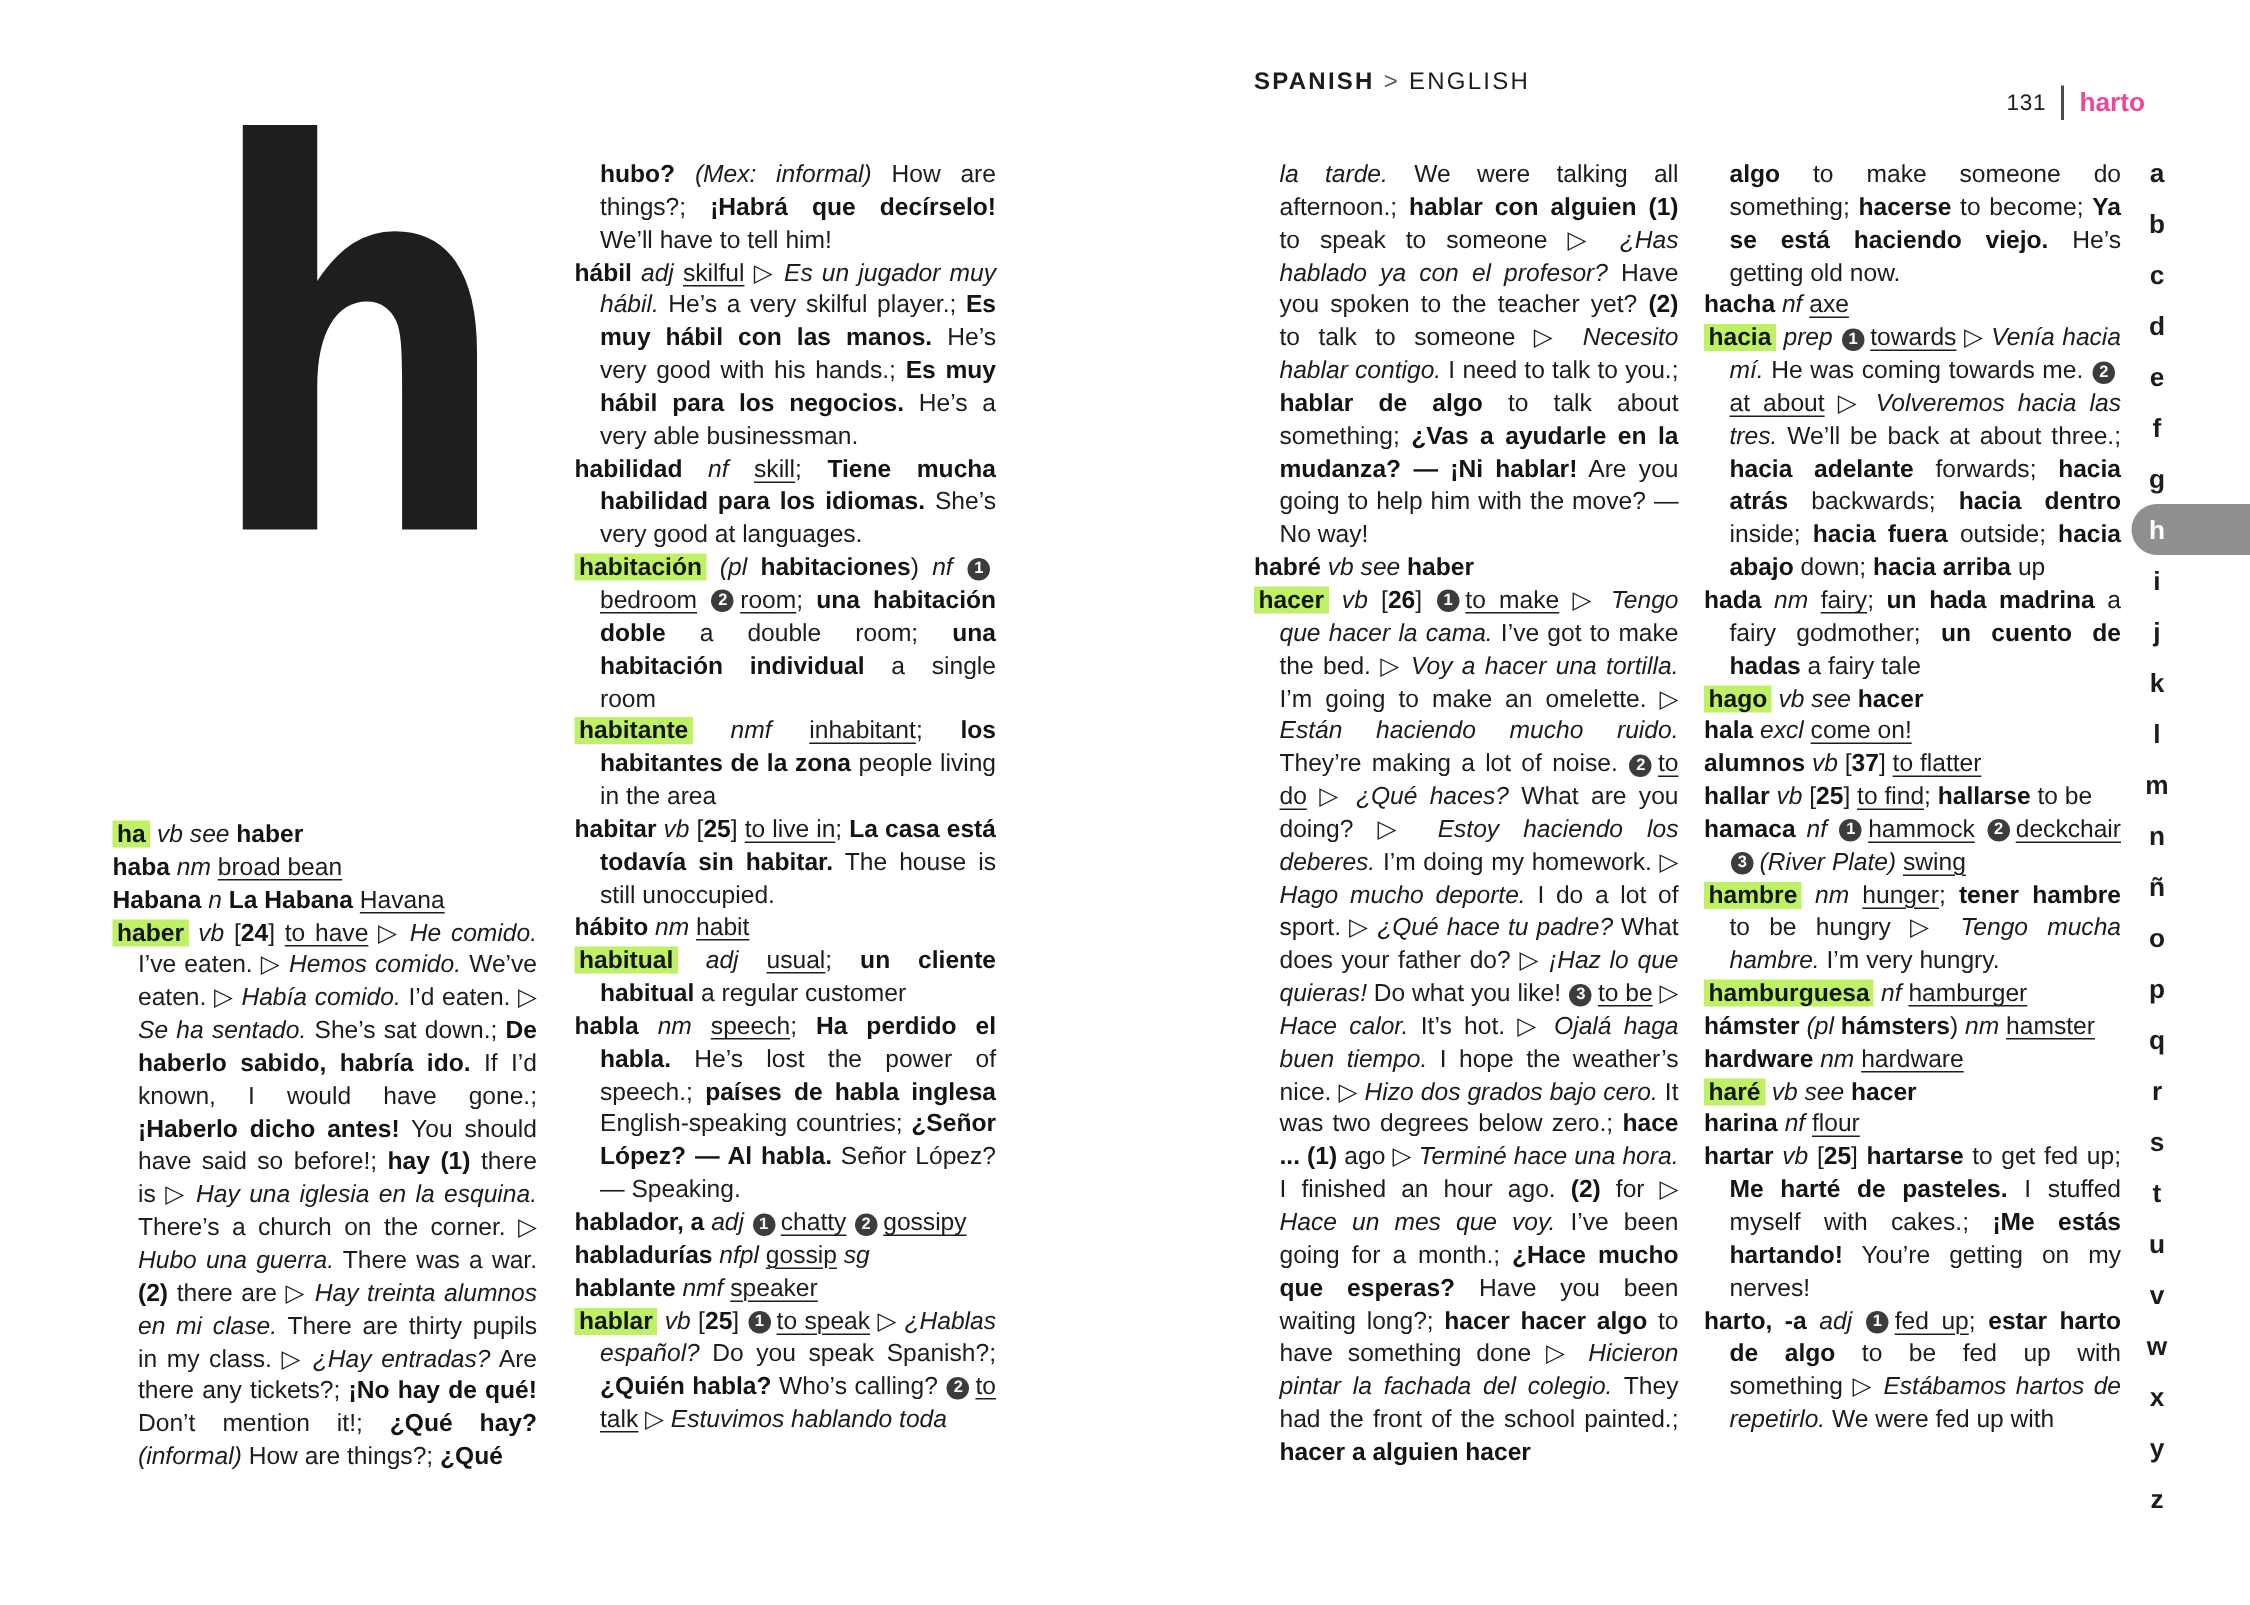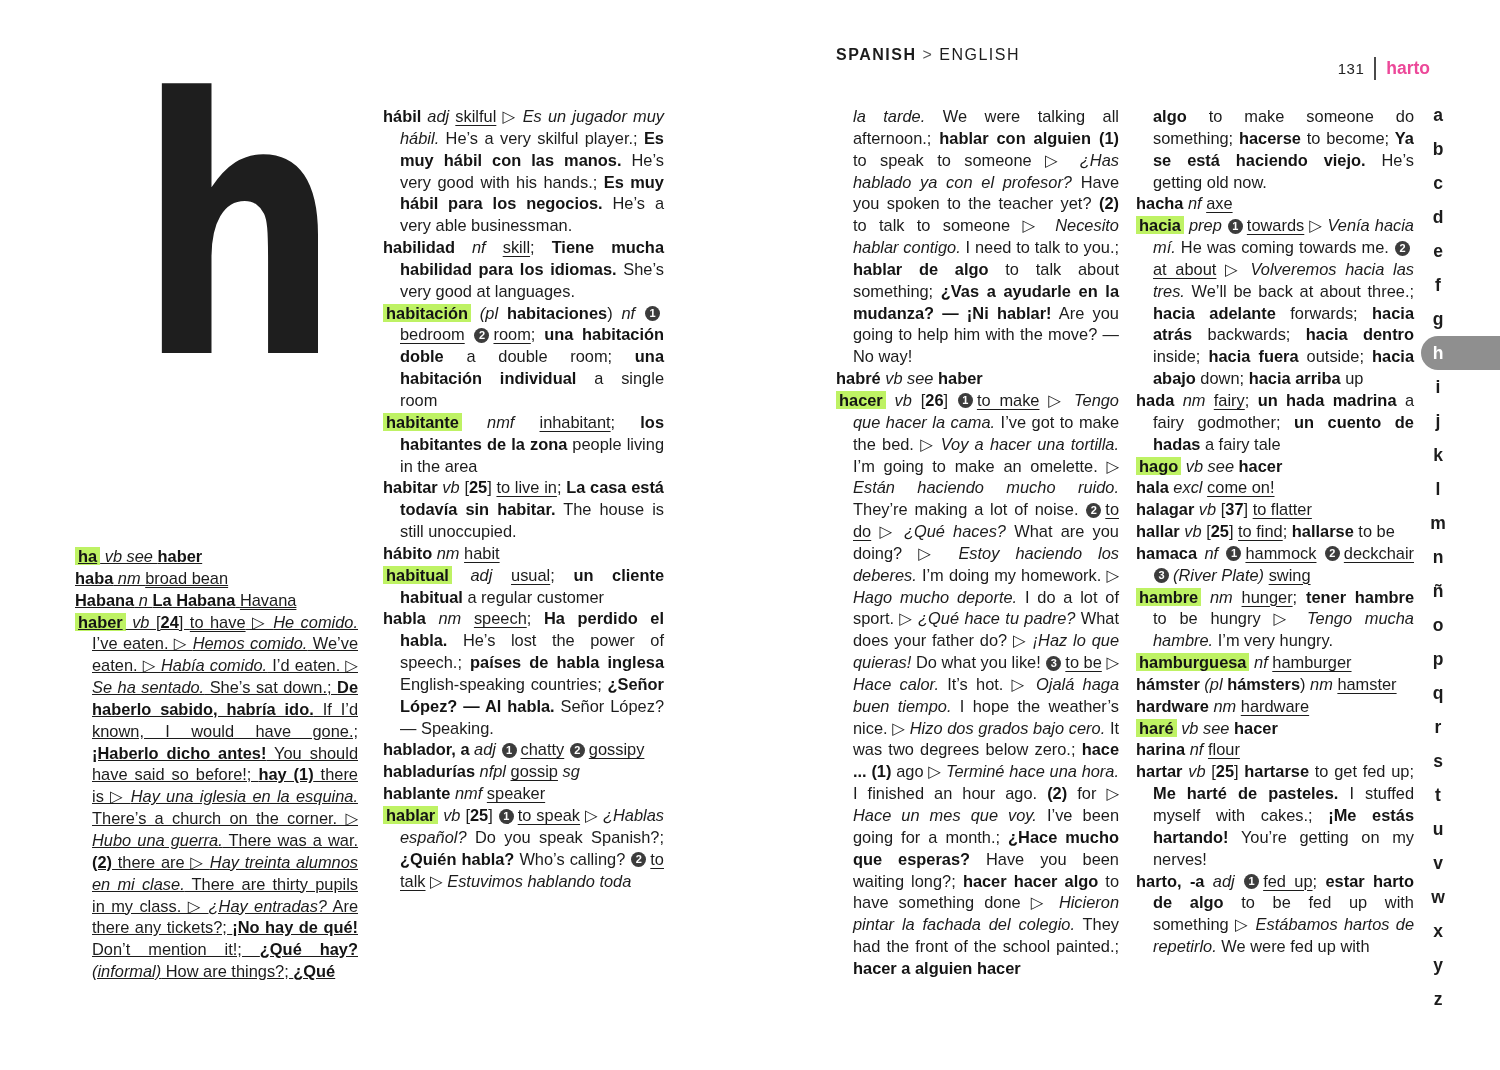--- a/index.html
+++ b/index.html
@@ -37,21 +37,21 @@
     transform:scaleX(0.8); transform-origin:left top;
   }
 
   
   .col {
     position:absolute;
     font-size:16.4px; line-height:21.85px;
     text-align:justify;
     color:#1c1c1c;
   }
-  .col1 { left:75px;  top:546px; width:283px;text-decoration:underline; }
+  .col1 { left:75px;  top:546px; width:283px; }
   .col2 { left:383px; top:106px; width:281px; }
   .col3 { left:836px; top:106px; width:283px; }
   .col4 { left:1136px;top:106px; width:278px; }
 
   .entry { padding-left:17px; text-indent:-17px; }
   .entry.cont { text-indent:0; }
 
   .sg-h, .sg-g, .sg-b { font-weight:bold; color:#141414; }
   .sg-g { background:#bef264; padding:0 3px; }
   .sg-i { font-style:italic; }
@@ -92,20 +92,21 @@
 
   <div class="big-letter">h</div>
 
   <div class="col col1">
       <div class="entry"><span class="sg-g">ha</span><span class="sg-i"> vb see </span><span class="sg-b">haber</span></div>
       <div class="entry"><span class="sg-h">haba</span><span class="sg-i"> nm </span><span class="sg-u">broad bean</span></div>
       <div class="entry"><span class="sg-h">Habana</span><span class="sg-i"> n </span><span class="sg-b">La Habana</span><span class="sg-r"> </span><span class="sg-u">Havana</span></div>
       <div class="entry"><span class="sg-g">haber</span><span class="sg-i"> vb </span><span class="sg-r">[</span><span class="sg-b">24</span><span class="sg-r">] </span><span class="sg-u">to have</span><span class="sg-r"> ▷ </span><span class="sg-i">He comido.</span><span class="sg-r"> I’ve eaten. ▷ </span><span class="sg-i">Hemos comido.</span><span class="sg-r"> We’ve eaten. ▷ </span><span class="sg-i">Había comido.</span><span class="sg-r"> I’d eaten. ▷ </span><span class="sg-i">Se ha sentado.</span><span class="sg-r"> She’s sat down.; </span><span class="sg-b">De haberlo sabido, habría ido.</span><span class="sg-r"> If I’d known, I would have gone.; </span><span class="sg-b">¡Haberlo dicho antes!</span><span class="sg-r"> You should have said so before!; </span><span class="sg-b">hay (1)</span><span class="sg-r"> there is ▷ </span><span class="sg-i">Hay una iglesia en la esquina.</span><span class="sg-r"> There’s a church on the corner. ▷ </span><span class="sg-i">Hubo una guerra.</span><span class="sg-r"> There was a war. </span><span class="sg-b">(2)</span><span class="sg-r"> there are ▷ </span><span class="sg-i">Hay treinta alumnos en mi clase.</span><span class="sg-r"> There are thirty pupils in my class. ▷ </span><span class="sg-i">¿Hay entradas?</span><span class="sg-r"> Are there any tickets?; </span><span class="sg-b">¡No hay de qué!</span><span class="sg-r"> Don’t mention it!; </span><span class="sg-b">¿Qué hay?</span><span class="sg-r"> </span><span class="sg-i">(informal)</span><span class="sg-r"> How are things?; </span><span class="sg-b">¿Qué</span></div>
     </div>
   <div class="col col2">
+      <div class="entry cont"><span class="sg-b">hubo?</span><span class="sg-r"> </span><span class="sg-i">(Mex: informal)</span><span class="sg-r"> How are things?; </span><span class="sg-b">¡Habrá que decírselo!</span><span class="sg-r"> We’ll have to tell him!</span></div>
       <div class="entry"><span class="sg-h">hábil</span><span class="sg-i"> adj </span><span class="sg-u">skilful</span><span class="sg-r"> ▷ </span><span class="sg-i">Es un jugador muy hábil.</span><span class="sg-r"> He’s a very skilful player.; </span><span class="sg-b">Es muy hábil con las manos.</span><span class="sg-r"> He’s very good with his hands.; </span><span class="sg-b">Es muy hábil para los negocios.</span><span class="sg-r"> He’s a very able businessman.</span></div>
       <div class="entry"><span class="sg-h">habilidad</span><span class="sg-i"> nf </span><span class="sg-u">skill</span><span class="sg-r">; </span><span class="sg-b">Tiene mucha habilidad para los idiomas.</span><span class="sg-r"> She’s very good at languages.</span></div>
       <div class="entry"><span class="sg-g">habitación</span><span class="sg-r"> </span><span class="sg-i">(pl </span><span class="sg-b">habitaciones</span><span class="sg-r">) </span><span class="sg-i">nf</span><span class="sg-r"> </span><span class="sg-n">1</span><span class="sg-u">bedroom</span><span class="sg-r"> </span><span class="sg-n">2</span><span class="sg-u">room</span><span class="sg-r">; </span><span class="sg-b">una habitación doble</span><span class="sg-r"> a double room; </span><span class="sg-b">una habitación individual</span><span class="sg-r"> a single room</span></div>
       <div class="entry"><span class="sg-g">habitante</span><span class="sg-i"> nmf </span><span class="sg-u">inhabitant</span><span class="sg-r">; </span><span class="sg-b">los habitantes de la zona</span><span class="sg-r"> people living in the area</span></div>
       <div class="entry"><span class="sg-h">habitar</span><span class="sg-i"> vb </span><span class="sg-r">[</span><span class="sg-b">25</span><span class="sg-r">] </span><span class="sg-u">to live in</span><span class="sg-r">; </span><span class="sg-b">La casa está todavía sin habitar.</span><span class="sg-r"> The house is still unoccupied.</span></div>
       <div class="entry"><span class="sg-h">hábito</span><span class="sg-i"> nm </span><span class="sg-u">habit</span></div>
       <div class="entry"><span class="sg-g">habitual</span><span class="sg-i"> adj </span><span class="sg-u">usual</span><span class="sg-r">; </span><span class="sg-b">un cliente habitual</span><span class="sg-r"> a regular customer</span></div>
       <div class="entry"><span class="sg-h">habla</span><span class="sg-i"> nm </span><span class="sg-u">speech</span><span class="sg-r">; </span><span class="sg-b">Ha perdido el habla.</span><span class="sg-r"> He’s lost the power of speech.; </span><span class="sg-b">países de habla inglesa</span><span class="sg-r"> English-speaking countries; </span><span class="sg-b">¿Señor López? — Al habla.</span><span class="sg-r"> Señor López? — Speaking.</span></div>
       <div class="entry"><span class="sg-h">hablador, a</span><span class="sg-i"> adj </span><span class="sg-n">1</span><span class="sg-u">chatty</span><span class="sg-r"> </span><span class="sg-n">2</span><span class="sg-u">gossipy</span></div>
       <div class="entry"><span class="sg-h">habladurías</span><span class="sg-i"> nfpl </span><span class="sg-u">gossip</span><span class="sg-i"> sg</span></div>
@@ -117,21 +118,21 @@
       <div class="entry"><span class="sg-h">habré</span><span class="sg-i"> vb see </span><span class="sg-b">haber</span></div>
       <div class="entry"><span class="sg-g">hacer</span><span class="sg-i"> vb </span><span class="sg-r">[</span><span class="sg-b">26</span><span class="sg-r">] </span><span class="sg-n">1</span><span class="sg-u">to make</span><span class="sg-r"> ▷ </span><span class="sg-i">Tengo que hacer la cama.</span><span class="sg-r"> I’ve got to make the bed. ▷ </span><span class="sg-i">Voy a hacer una tortilla.</span><span class="sg-r"> I’m going to make an omelette. ▷ </span><span class="sg-i">Están haciendo mucho ruido.</span><span class="sg-r"> They’re making a lot of noise. </span><span class="sg-n">2</span><span class="sg-u">to do</span><span class="sg-r"> ▷ </span><span class="sg-i">¿Qué haces?</span><span class="sg-r"> What are you doing? ▷ </span><span class="sg-i">Estoy haciendo los deberes.</span><span class="sg-r"> I’m doing my homework. ▷ </span><span class="sg-i">Hago mucho deporte.</span><span class="sg-r"> I do a lot of sport. ▷ </span><span class="sg-i">¿Qué hace tu padre?</span><span class="sg-r"> What does your father do? ▷ </span><span class="sg-i">¡Haz lo que quieras!</span><span class="sg-r"> Do what you like! </span><span class="sg-n">3</span><span class="sg-u">to be</span><span class="sg-r"> ▷ </span><span class="sg-i">Hace calor.</span><span class="sg-r"> It’s hot. ▷ </span><span class="sg-i">Ojalá haga buen tiempo.</span><span class="sg-r"> I hope the weather’s nice. ▷ </span><span class="sg-i">Hizo dos grados bajo cero.</span><span class="sg-r"> It was two degrees below zero.; </span><span class="sg-b">hace ... (1)</span><span class="sg-r"> ago ▷ </span><span class="sg-i">Terminé hace una hora.</span><span class="sg-r"> I finished an hour ago. </span><span class="sg-b">(2)</span><span class="sg-r"> for ▷ </span><span class="sg-i">Hace un mes que voy.</span><span class="sg-r"> I’ve been going for a month.; </span><span class="sg-b">¿Hace mucho que esperas?</span><span class="sg-r"> Have you been waiting long?; </span><span class="sg-b">hacer hacer algo</span><span class="sg-r"> to have something done ▷ </span><span class="sg-i">Hicieron pintar la fachada del colegio.</span><span class="sg-r"> They had the front of the school painted.; </span><span class="sg-b">hacer a alguien hacer</span></div>
     </div>
   <div class="col col4">
       <div class="entry cont"><span class="sg-b">algo</span><span class="sg-r"> to make someone do something; </span><span class="sg-b">hacerse</span><span class="sg-r"> to become; </span><span class="sg-b">Ya se está haciendo viejo.</span><span class="sg-r"> He’s getting old now.</span></div>
       <div class="entry"><span class="sg-h">hacha</span><span class="sg-i"> nf </span><span class="sg-u">axe</span></div>
       <div class="entry"><span class="sg-g">hacia</span><span class="sg-i"> prep </span><span class="sg-n">1</span><span class="sg-u">towards</span><span class="sg-r"> ▷ </span><span class="sg-i">Venía hacia mí.</span><span class="sg-r"> He was coming towards me. </span><span class="sg-n">2</span><span class="sg-u">at about</span><span class="sg-r"> ▷ </span><span class="sg-i">Volveremos hacia las tres.</span><span class="sg-r"> We’ll be back at about three.; </span><span class="sg-b">hacia adelante</span><span class="sg-r"> forwards; </span><span class="sg-b">hacia atrás</span><span class="sg-r"> backwards; </span><span class="sg-b">hacia dentro</span><span class="sg-r"> inside; </span><span class="sg-b">hacia fuera</span><span class="sg-r"> outside; </span><span class="sg-b">hacia abajo</span><span class="sg-r"> down; </span><span class="sg-b">hacia arriba</span><span class="sg-r"> up</span></div>
       <div class="entry"><span class="sg-h">hada</span><span class="sg-i"> nm </span><span class="sg-u">fairy</span><span class="sg-r">; </span><span class="sg-b">un hada madrina</span><span class="sg-r"> a fairy godmother; </span><span class="sg-b">un cuento de hadas</span><span class="sg-r"> a fairy tale</span></div>
       <div class="entry"><span class="sg-g">hago</span><span class="sg-i"> vb see </span><span class="sg-b">hacer</span></div>
       <div class="entry"><span class="sg-h">hala</span><span class="sg-i"> excl </span><span class="sg-u">come on!</span></div>
-      <div class="entry"><span class="sg-h">halagar</span><span class="sg-i"> vb </span><span class="sg-r">[</span><span class="sg-b">37</span><span class="sg-r">] </span><span class="sg-u">to flatter</span></div>
+      <div class="entry"><span class="sg-h">alumnos</span><span class="sg-i"> vb </span><span class="sg-r">[</span><span class="sg-b">37</span><span class="sg-r">] </span><span class="sg-u">to flatter</span></div>
       <div class="entry"><span class="sg-h">hallar</span><span class="sg-i"> vb </span><span class="sg-r">[</span><span class="sg-b">25</span><span class="sg-r">] </span><span class="sg-u">to find</span><span class="sg-r">; </span><span class="sg-b">hallarse</span><span class="sg-r"> to be</span></div>
       <div class="entry"><span class="sg-h">hamaca</span><span class="sg-i"> nf </span><span class="sg-n">1</span><span class="sg-u">hammock</span><span class="sg-r"> </span><span class="sg-n">2</span><span class="sg-u">deckchair</span><span class="sg-r"> </span><span class="sg-n">3</span><span class="sg-i">(River Plate)</span><span class="sg-r"> </span><span class="sg-u">swing</span></div>
       <div class="entry"><span class="sg-g">hambre</span><span class="sg-i"> nm </span><span class="sg-u">hunger</span><span class="sg-r">; </span><span class="sg-b">tener hambre</span><span class="sg-r"> to be hungry ▷ </span><span class="sg-i">Tengo mucha hambre.</span><span class="sg-r"> I’m very hungry.</span></div>
       <div class="entry"><span class="sg-g">hamburguesa</span><span class="sg-i"> nf </span><span class="sg-u">hamburger</span></div>
       <div class="entry"><span class="sg-h">hámster</span><span class="sg-r"> </span><span class="sg-i">(pl </span><span class="sg-b">hámsters</span><span class="sg-r">) </span><span class="sg-i">nm</span><span class="sg-r"> </span><span class="sg-u">hamster</span></div>
       <div class="entry"><span class="sg-h">hardware</span><span class="sg-i"> nm </span><span class="sg-u">hardware</span></div>
       <div class="entry"><span class="sg-g">haré</span><span class="sg-i"> vb see </span><span class="sg-b">hacer</span></div>
       <div class="entry"><span class="sg-h">harina</span><span class="sg-i"> nf </span><span class="sg-u">flour</span></div>
       <div class="entry"><span class="sg-h">hartar</span><span class="sg-i"> vb </span><span class="sg-r">[</span><span class="sg-b">25</span><span class="sg-r">] </span><span class="sg-b">hartarse</span><span class="sg-r"> to get fed up; </span><span class="sg-b">Me harté de pasteles.</span><span class="sg-r"> I stuffed myself with cakes.; </span><span class="sg-b">¡Me estás hartando!</span><span class="sg-r"> You’re getting on my nerves!</span></div>
       <div class="entry"><span class="sg-h">harto, -a</span><span class="sg-i"> adj </span><span class="sg-n">1</span><span class="sg-u">fed up</span><span class="sg-r">; </span><span class="sg-b">estar harto de algo</span><span class="sg-r"> to be fed up with something ▷ </span><span class="sg-i">Estábamos hartos de repetirlo.</span><span class="sg-r"> We were fed up with</span></div>

